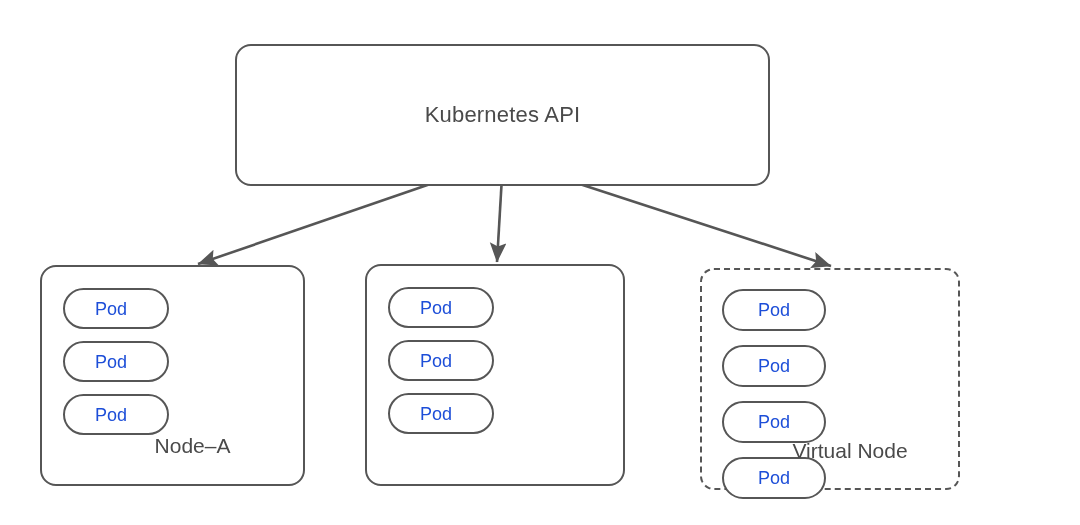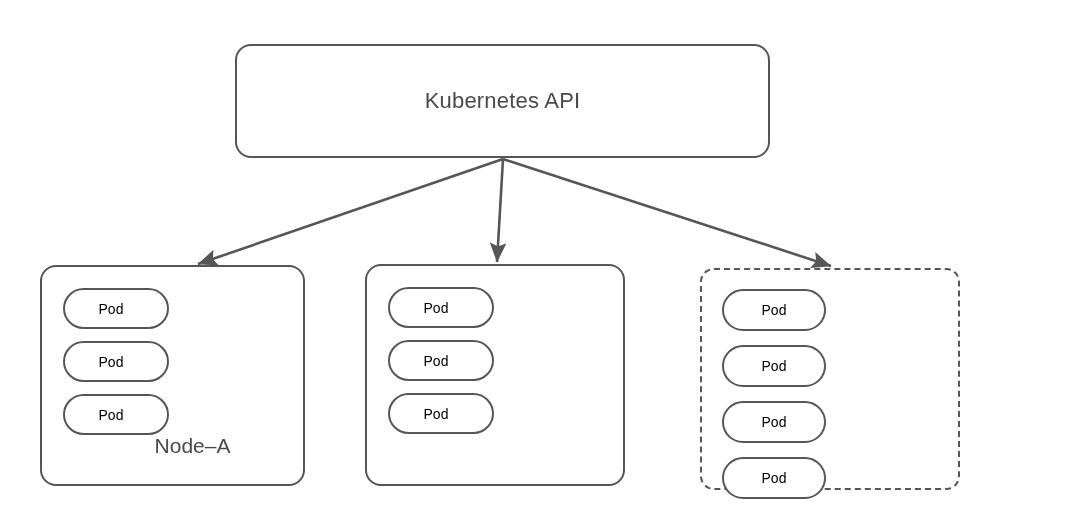--- a/index.html
+++ b/index.html
@@ -28,21 +28,21 @@
     height: 525px;
     pointer-events: none;
   }
 
   
   .api-box {
     position: absolute;
     left: 235px;
     top: 44px;
     width: 535px;
-    height: 114px;
+    height: 142px;
     box-sizing: border-box;
     border: 2.4px solid #565656;
     border-radius: 16px;
     background: #ffffff;
     display: flex;
     align-items: center;
     justify-content: center;
   }
   .api-label {
     font-size: 22px;
@@ -83,22 +83,22 @@
     height: 41px;
     border: 2.2px solid #565656;
     border-radius: 21px;
     background: #ffffff;
     display: flex;
     align-items: center;
     justify-content: center;
     position: relative;
   }
   .pod-label {
-    font-size: 14px;
-    color: #000000;
+    font-size: 18px;
+    color: #1d4ed8;
     line-height: 1;
     position: relative;
     left: -5px;
   }
   
   .node-box.dashed .pod {
     width: 104px;
     height: 42px;
   }
   .node-box.dashed .pod-label {
@@ -181,15 +181,16 @@
       <div class="pod">
         <span class="pod-label">Pod</span>
       </div>
       <div class="pod">
         <span class="pod-label">Pod</span>
       </div>
       <div class="pod">
         <span class="pod-label">Pod</span>
       </div>
     </div>
+    <div class="node-label" style="top:170px;">Virtual Node</div>
   </div>
 
 </div>
 
 </body></html>

